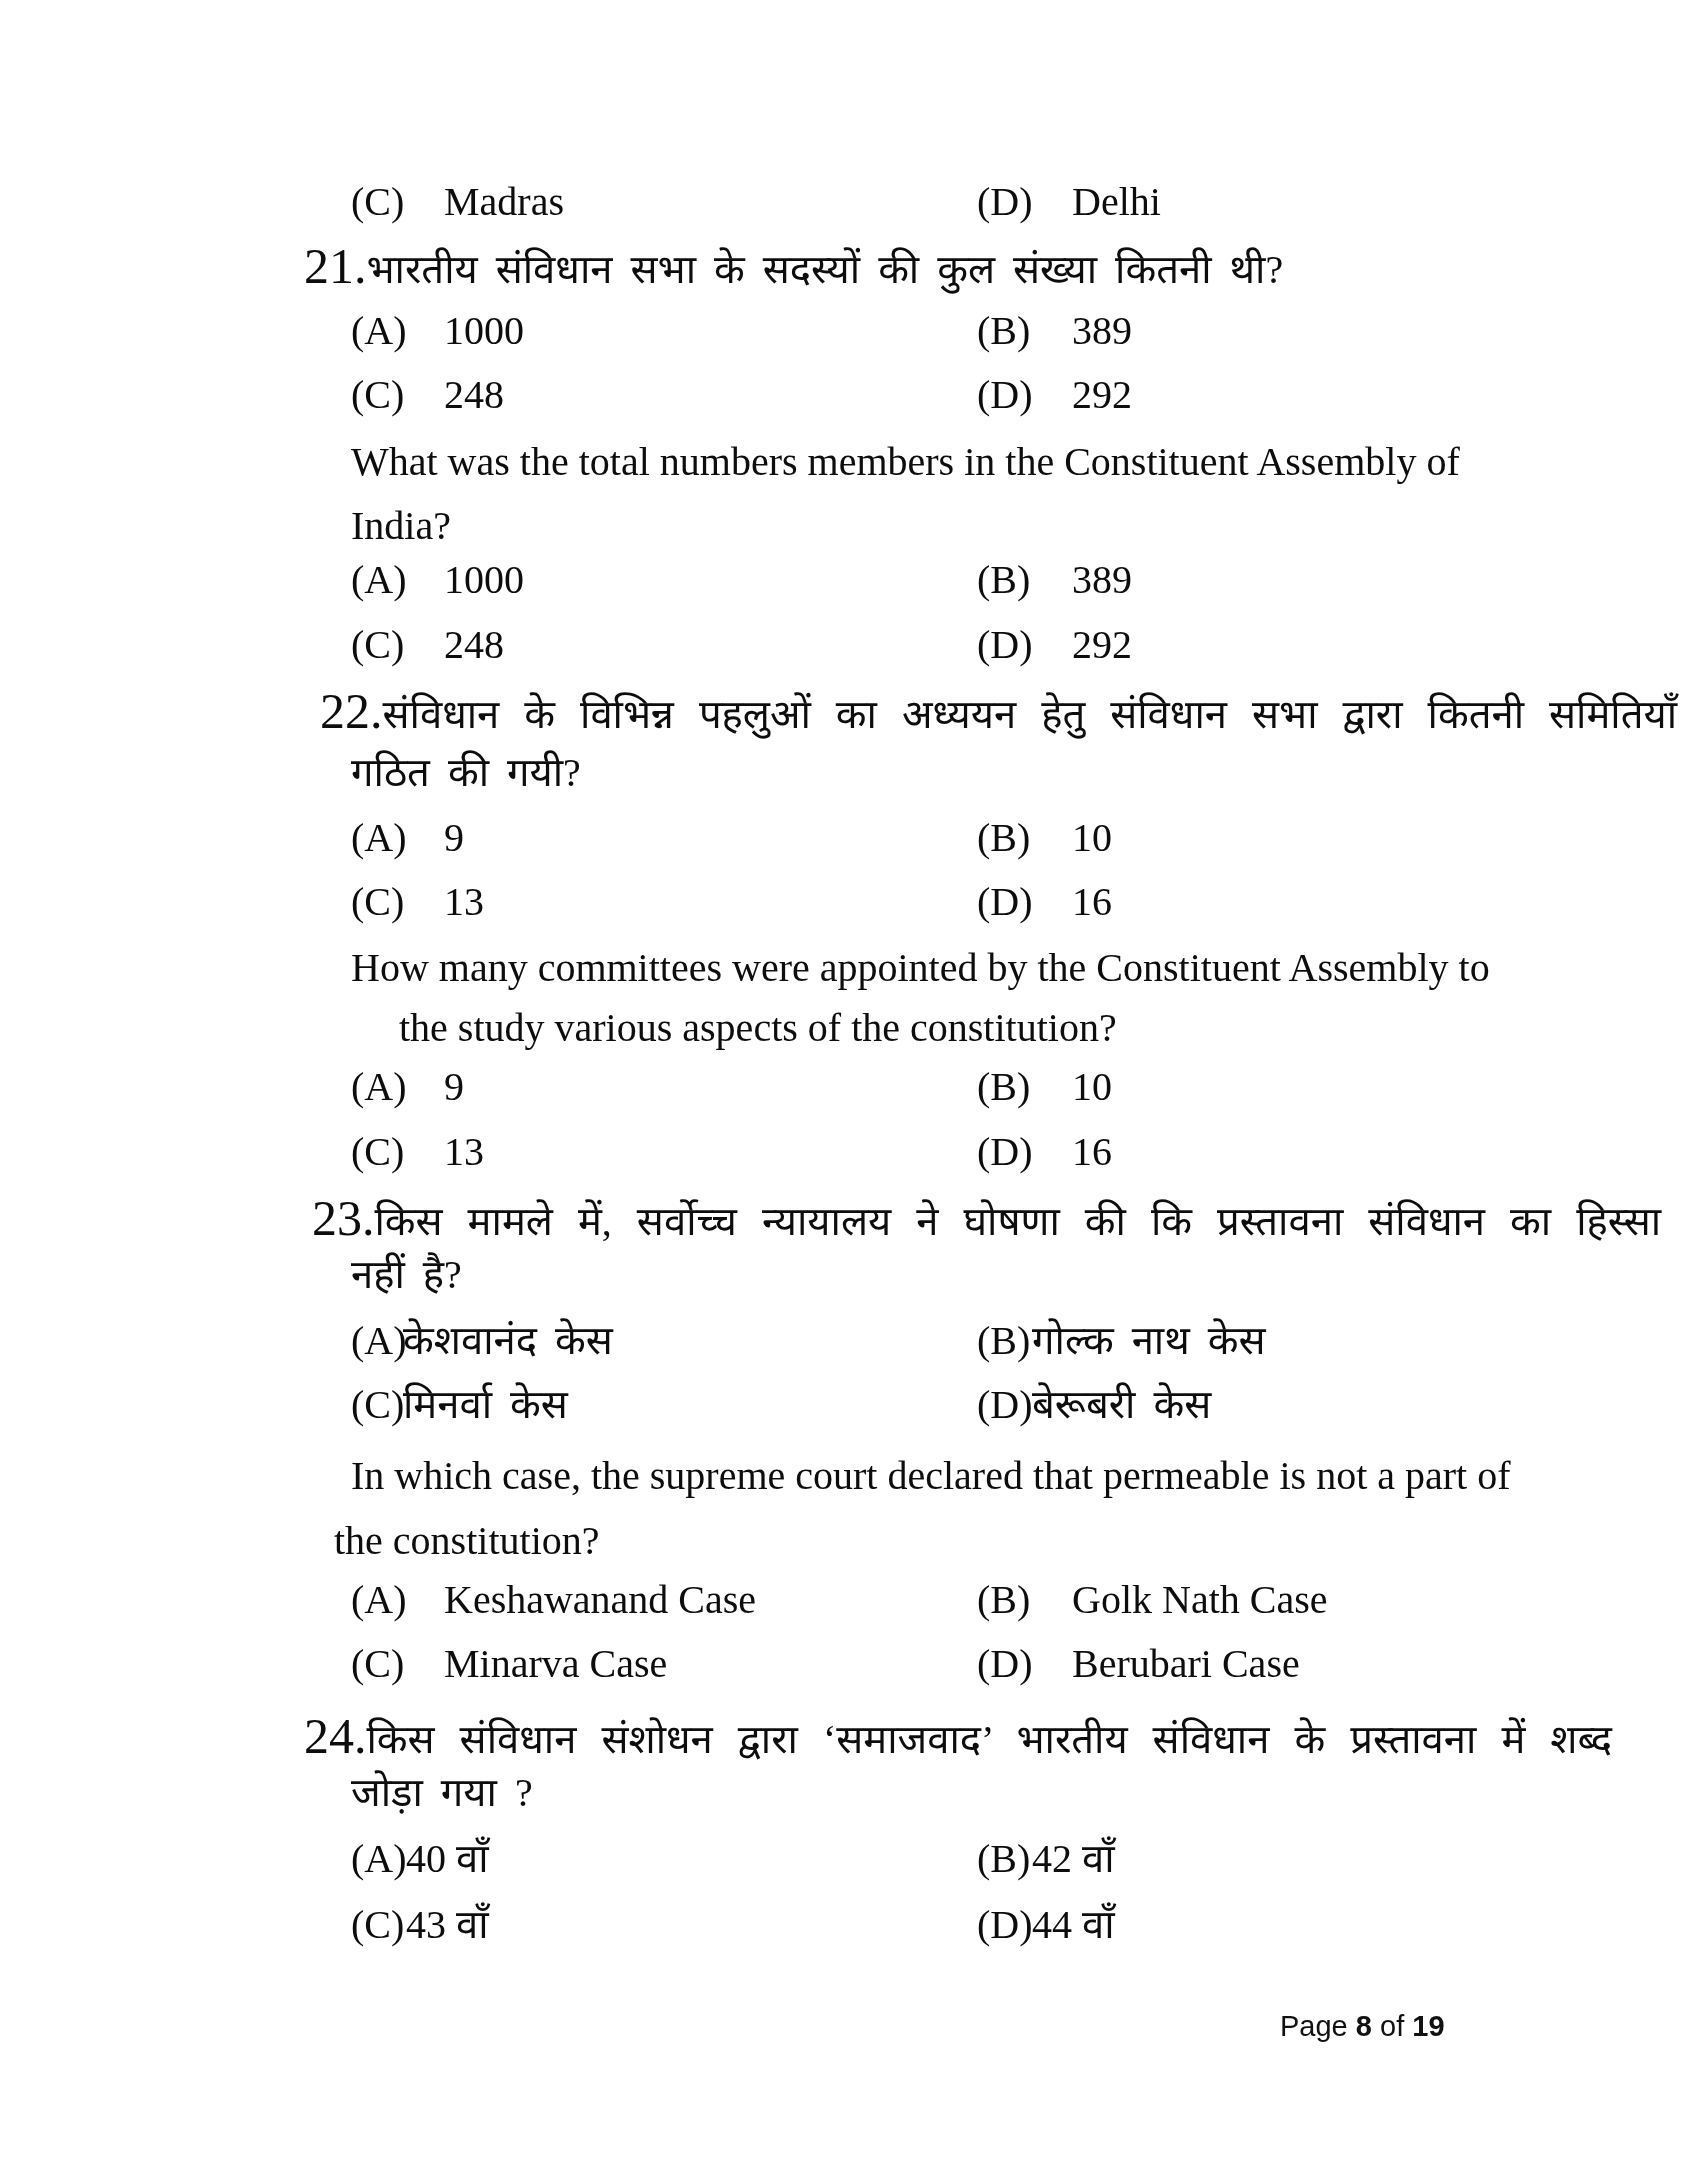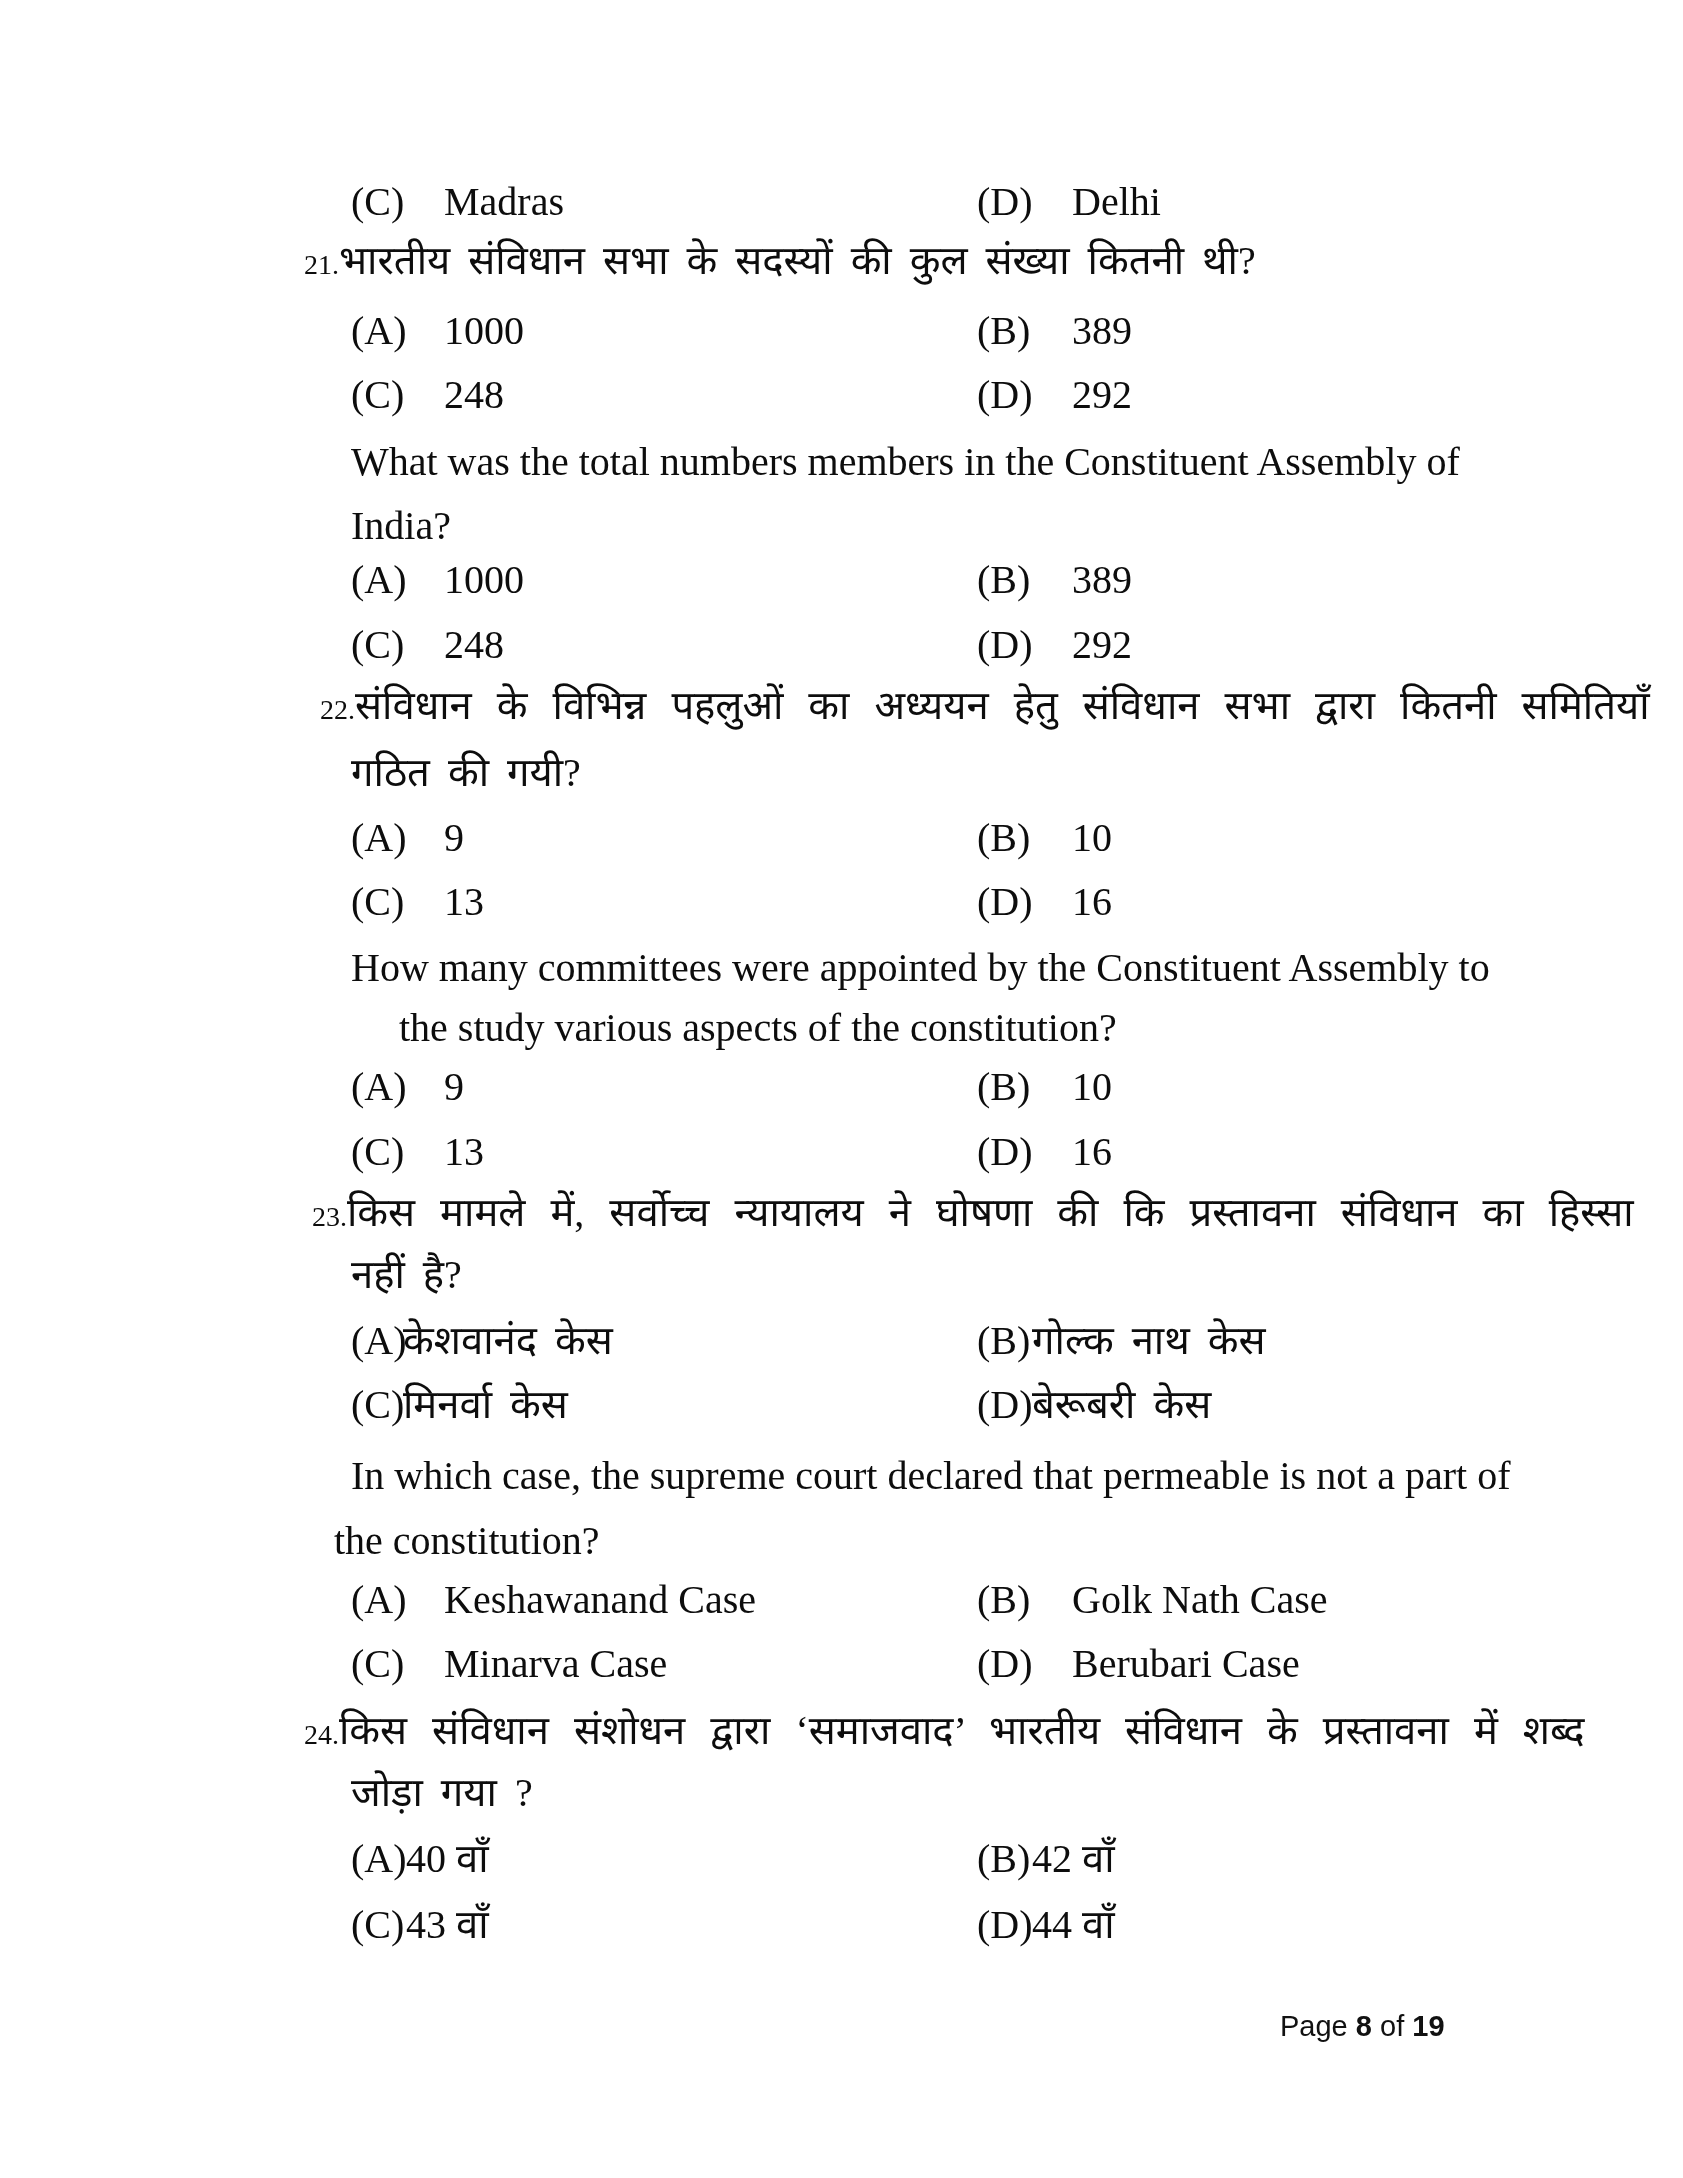--- a/index.html
+++ b/index.html
@@ -8,21 +8,21 @@
     width:1683px;height:2178px;
     background:#ffffff;
     font-family:"Liberation Serif", serif;
     color:#0d0d0d;
     overflow:hidden;
   }
   .row{position:absolute;left:0;top:0;width:1683px;height:55px;}
   .ln{position:absolute;white-space:nowrap;font-size:40px;line-height:1.15;}
   .hi{word-spacing:8px;}
   .hi-just{word-spacing:15px;}
-  .qnum{font-size:28px;}
+  .qnum{font-size:50px;}
   
   .oL1{left:351px;}  
   .oV1{left:444px;}  
   .oL2{left:977px;}  
   .oV2{left:1072px;} 
   .oV1t{left:403px;} 
   .oV2t{left:1032px;}
   .footer{
     position:absolute;left:1280px;top:2010px;
     font-family:"Liberation Sans", sans-serif;

